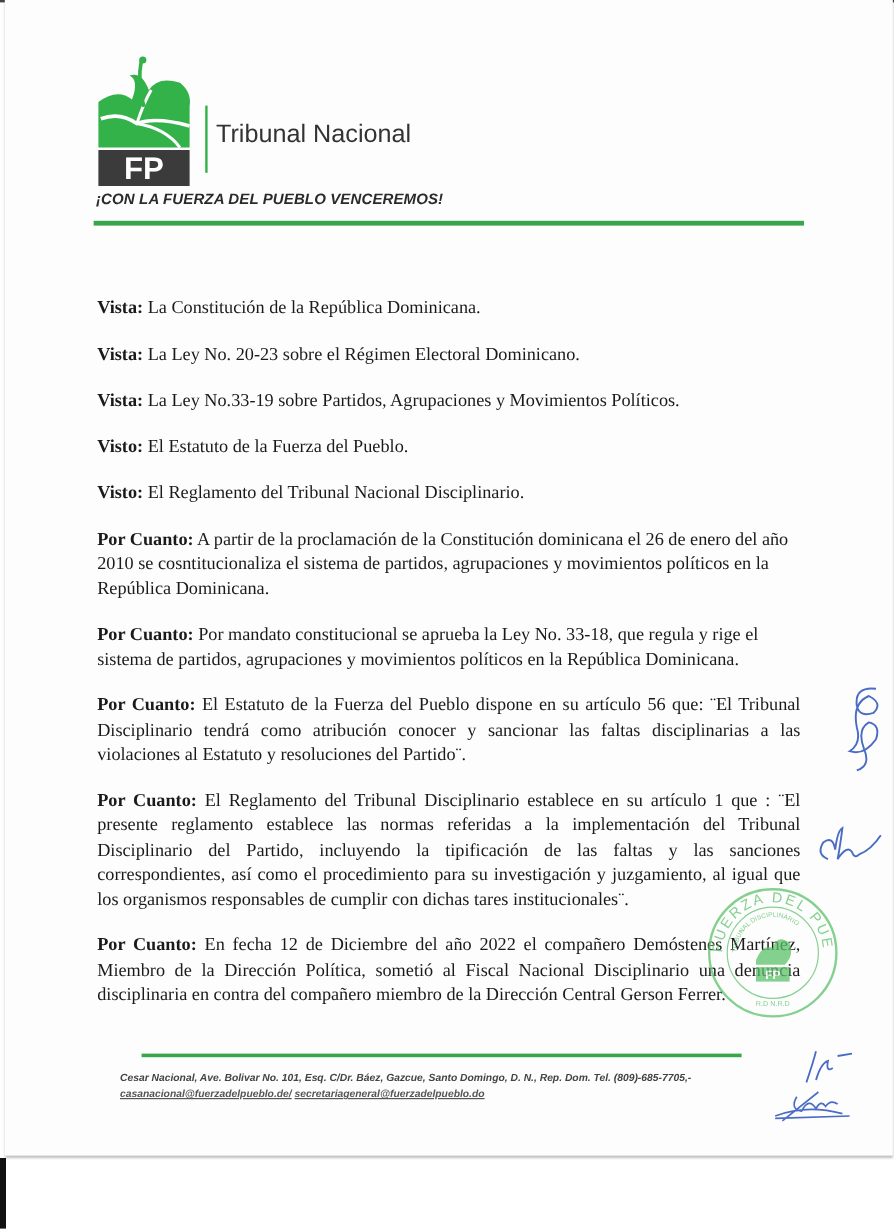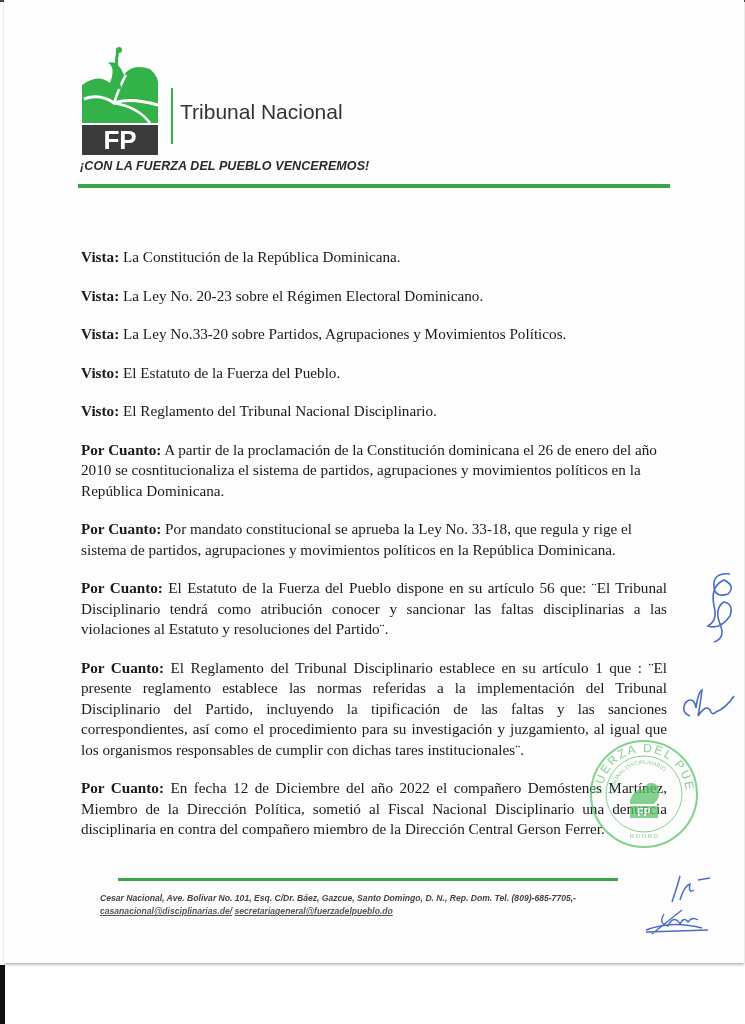--- a/index.html
+++ b/index.html
@@ -76,21 +76,21 @@
   <text x="40" y="104" text-anchor="middle" font-family="Liberation Sans, sans-serif" font-weight="bold" font-size="26" fill="#fff">FP</text>
 </svg>
 <div class="logo-vrule"></div>
 <div class="org-name">Tribunal Nacional</div>
 <div class="slogan">¡CON LA FUERZA DEL PUEBLO VENCEREMOS!</div>
 <div class="header-rule"></div>
 
 <div class="body-text">
   <p class="para"><b>Vista:</b><span> La Constitución de la República Dominicana.</span></p>
   <p class="para"><b>Vista:</b><span> La Ley No. 20-23 sobre el Régimen Electoral Dominicano.</span></p>
-  <p class="para"><b>Vista:</b><span> La Ley No.33-20 sobre Partidos, Agrupaciones y Movimientos Políticos.</span></p>
+  <p class="para"><b>Vista:</b><span> La Ley No.33-19 sobre Partidos, Agrupaciones y Movimientos Políticos.</span></p>
   <p class="para"><b>Visto:</b><span> El Estatuto de la Fuerza del Pueblo.</span></p>
   <p class="para"><b>Visto:</b><span> El Reglamento del Tribunal Nacional Disciplinario.</span></p>
   <p class="para"><b>Por Cuanto:</b><span> A partir de la proclamación de la Constitución dominicana el 26 de enero del año 2010 se cosntitucionaliza el sistema de partidos, agrupaciones y movimientos políticos en la República Dominicana.</span></p>
   <p class="para"><b>Por Cuanto:</b><span> Por mandato constitucional se aprueba la Ley No. 33-18, que regula y rige  el sistema de partidos, agrupaciones y movimientos políticos en la República Dominicana.</span></p>
   <p class="para justify"><b>Por Cuanto:</b><span> El Estatuto de la Fuerza del Pueblo dispone en su artículo 56 que: ¨El Tribunal Disciplinario tendrá como atribución conocer y sancionar las faltas disciplinarias a las violaciones al Estatuto y resoluciones del Partido¨.</span></p>
   <p class="para justify"><b>Por Cuanto:</b><span> El Reglamento del Tribunal Disciplinario establece en su artículo 1 que : ¨El presente reglamento establece las normas referidas a la implementación del Tribunal Disciplinario del Partido, incluyendo la tipificación de las faltas y las sanciones correspondientes, así como el procedimiento para su investigación y juzgamiento, al igual que los organismos responsables de cumplir con dichas tares institucionales¨.</span></p>
   <p class="para justify"><b>Por Cuanto:</b><span> En fecha 12 de Diciembre del año 2022 el compañero Demóstenes Martínez, Miembro de la Dirección Política, sometió al Fiscal Nacional Disciplinario una denuncia disciplinaria en contra del compañero miembro de la Dirección Central Gerson Ferrer.</span></p>
 </div>
 
 <svg class="stamp" viewBox="0 0 112 112" opacity="0.75">
@@ -118,16 +118,16 @@
   <path d="M8 32 Q14 14 16 6 M16 30 Q20 16 26 14 Q24 24 30 20 M34 10 L46 8" stroke="#4a6cc4" stroke-width="1.5" fill="none"></path>
 </svg>
 <svg class="sig" style="left:642px; top:906px; width:72px; height:32px;" viewBox="0 0 72 32">
   <path d="M4 24 Q30 14 60 22 M22 8 Q16 18 26 20 Q32 8 38 18 Q42 10 46 16 Q50 10 56 14 M10 28 L40 4 M4 26 L66 24" stroke="#4a6cc4" stroke-width="1.4" fill="none"></path>
 </svg>
 
 <div class="footer-rule"></div>
 <div class="footer">
   <div>Cesar Nacional, Ave. Bolivar No. 101, Esq. C/Dr. Báez, Gazcue, Santo Domingo, D. N., Rep. Dom. Tel. (809)-685-7705,-</div>
   <div>
-    <a>casanacional@disciplinarias.de/</a>
+    <a>casanacional@fuerzadelpueblo.de/</a>
     <a>secretariageneral@fuerzadelpueblo.do</a>
   </div>
 </div>
 
 </body></html>

